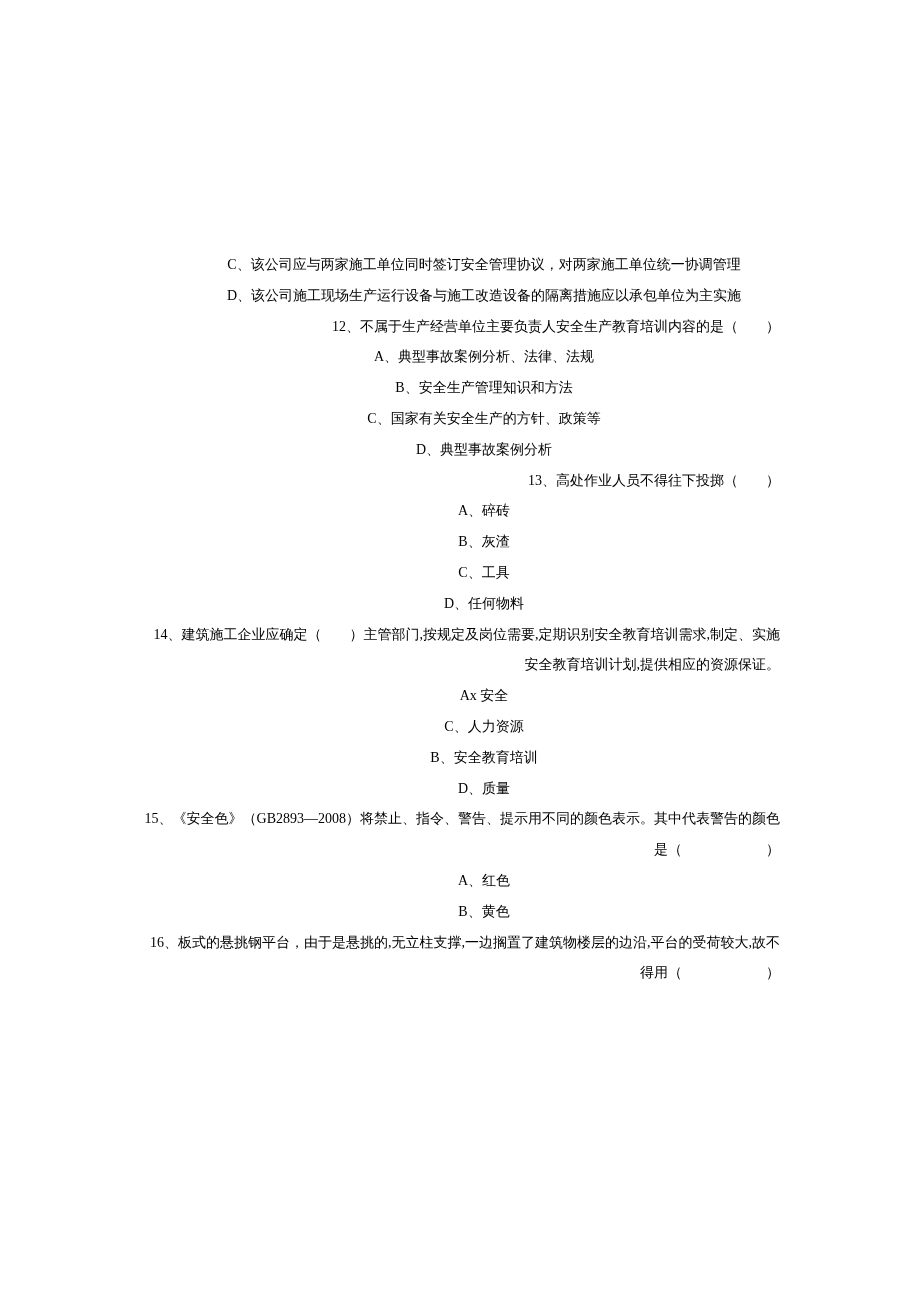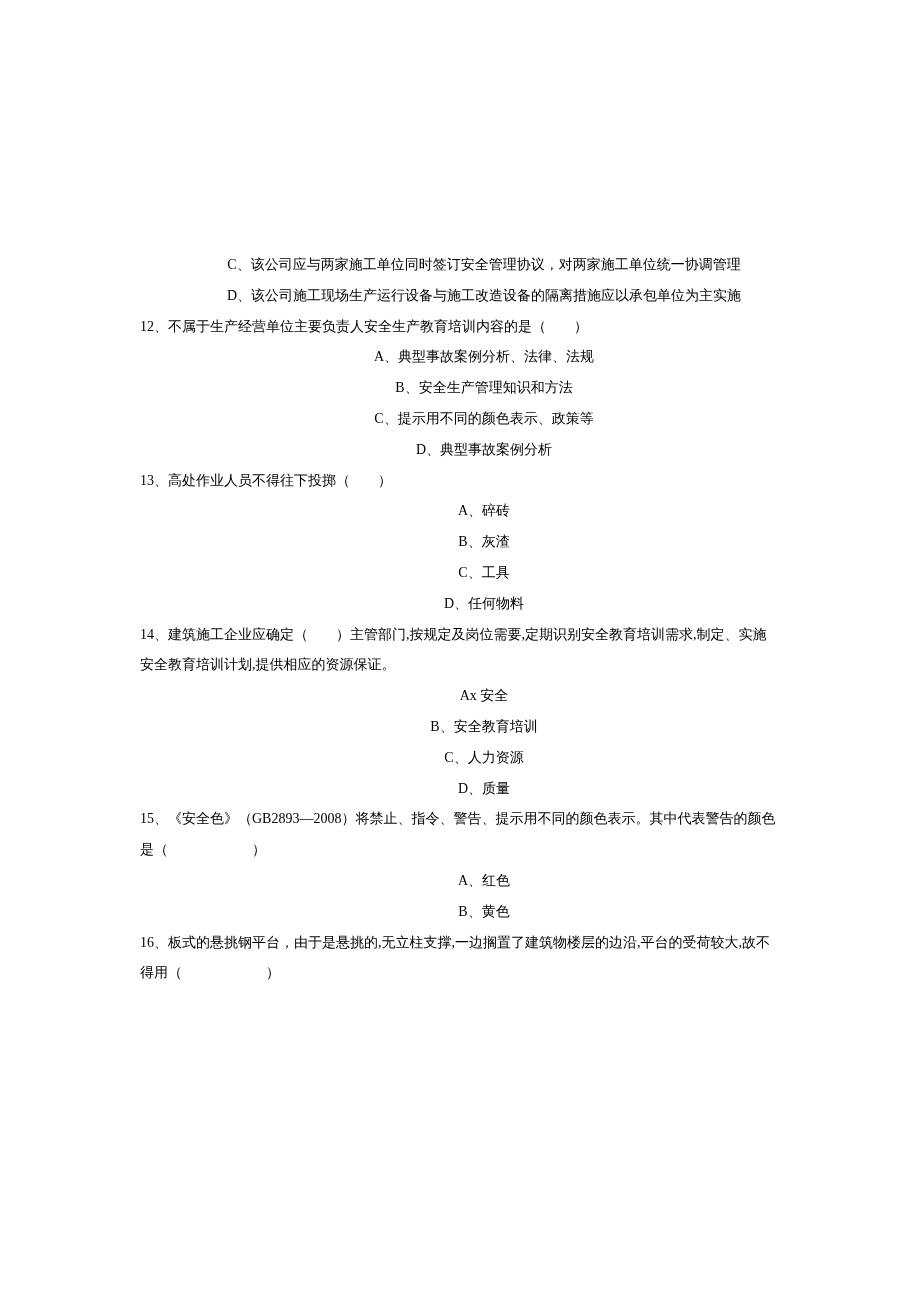--- a/index.html
+++ b/index.html
@@ -14,46 +14,47 @@
   }
   .page {
     padding: 250px 140px 100px 140px;
   }
   .option {
     padding-left: 48px;
     text-align: center;
   }
   .question {
     padding-left: 0;
+    text-align: right;
   }
 </style>
 </head>
 <body>
 
 <div class="page">
 
   <div class="option">C、该公司应与两家施工单位同时签订安全管理协议，对两家施工单位统一协调管理</div>
   <div class="option">D、该公司施工现场生产运行设备与施工改造设备的隔离措施应以承包单位为主实施</div>
 
   <div class="question">12、不属于生产经营单位主要负责人安全生产教育培训内容的是（　　）</div>
   <div class="option">A、典型事故案例分析、法律、法规</div>
   <div class="option">B、安全生产管理知识和方法</div>
-  <div class="option">C、提示用不同的颜色表示、政策等</div>
+  <div class="option">C、国家有关安全生产的方针、政策等</div>
   <div class="option">D、典型事故案例分析</div>
 
   <div class="question">13、高处作业人员不得往下投掷（　　）</div>
   <div class="option">A、碎砖</div>
   <div class="option">B、灰渣</div>
   <div class="option">C、工具</div>
   <div class="option">D、任何物料</div>
 
   <div class="question">14、建筑施工企业应确定（　　）主管部门,按规定及岗位需要,定期识别安全教育培训需求,制定、实施安全教育培训计划,提供相应的资源保证。</div>
   <div class="option">Ax 安全</div>
+  <div class="option">C、人力资源</div>
   <div class="option">B、安全教育培训</div>
-  <div class="option">C、人力资源</div>
   <div class="option">D、质量</div>
 
   <div class="question">15、《安全色》（GB2893—2008）将禁止、指令、警告、提示用不同的颜色表示。其中代表警告的颜色是（　　　　　　）</div>
   <div class="option">A、红色</div>
   <div class="option">B、黄色</div>
 
   <div class="question">16、板式的悬挑钢平台，由于是悬挑的,无立柱支撑,一边搁置了建筑物楼层的边沿,平台的受荷较大,故不得用（　　　　　　）</div>
 
 </div>
 

